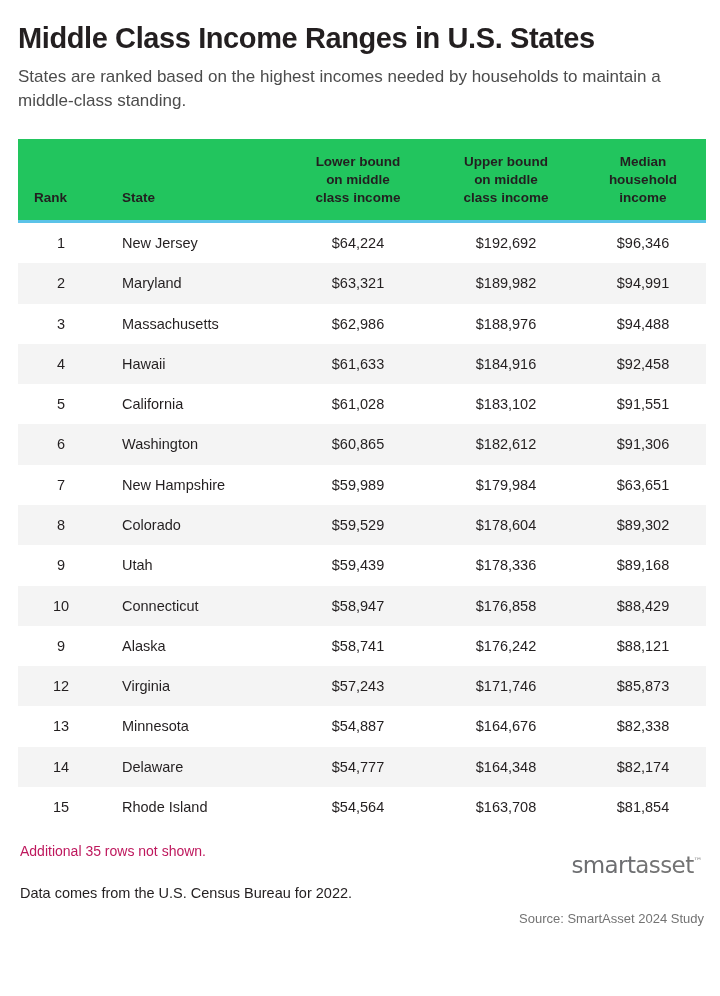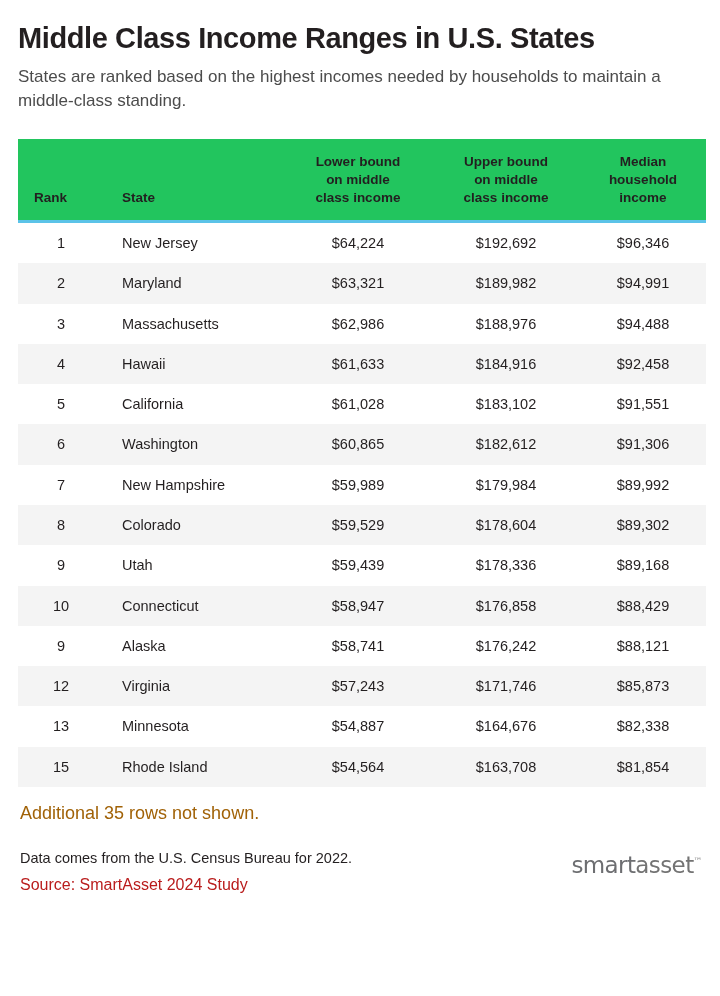--- a/index.html
+++ b/index.html
@@ -94,36 +94,37 @@
   }
   td.num {
     text-align: center;
   }
   col.c-rank { width: 86px; }
   col.c-state { width: 180px; }
   col.c-n1 { width: 148px; }
   col.c-n2 { width: 148px; }
   col.c-n3 { width: 126px; }
   .note {
-    font-size: 18px;
-    color: #a16207;
+    font-size: 14px;
+    color: #be185d;
     margin: 16px 0 0 4px;
   }
   .footer {
     margin-top: 26px;
     margin-left: 4px;
   }
   .source-main {
     font-size: 14.5px;
     color: #231f20;
     margin-bottom: 10px;
   }
   .source-sub {
-    font-size: 16px;
-    color: #b91c1c;
+    font-size: 13px;
+    color: #737373;
+    text-align: right;
   }
   .logo {
     position: absolute;
     right: 18px;
     bottom: 14px;
     font-size: 23px;
     letter-spacing: -0.6px;
     color: #5a5a5a;
     font-family: "DejaVu Sans", sans-serif;
   }
@@ -228,21 +229,21 @@
         <td class="state">Washington</td>
         <td class="num">$60,865</td>
         <td class="num">$182,612</td>
         <td class="num">$91,306</td>
       </tr>
       <tr>
         <td class="rank">7</td>
         <td class="state">New Hampshire</td>
         <td class="num">$59,989</td>
         <td class="num">$179,984</td>
-        <td class="num">$89,992</td>
+        <td class="num">$63,651</td>
       </tr>
       <tr>
         <td class="rank">8</td>
         <td class="state">Colorado</td>
         <td class="num">$59,529</td>
         <td class="num">$178,604</td>
         <td class="num">$89,302</td>
       </tr>
       <tr>
         <td class="rank">9</td>
@@ -273,20 +274,27 @@
         <td class="num">$85,873</td>
       </tr>
       <tr>
         <td class="rank">13</td>
         <td class="state">Minnesota</td>
         <td class="num">$54,887</td>
         <td class="num">$164,676</td>
         <td class="num">$82,338</td>
       </tr>
       <tr>
+        <td class="rank">14</td>
+        <td class="state">Delaware</td>
+        <td class="num">$54,777</td>
+        <td class="num">$164,348</td>
+        <td class="num">$82,174</td>
+      </tr>
+      <tr>
         <td class="rank">15</td>
         <td class="state">Rhode Island</td>
         <td class="num">$54,564</td>
         <td class="num">$163,708</td>
         <td class="num">$81,854</td>
       </tr>
     </tbody>
   </table>
 
   <div class="note">Additional 35 rows not shown.</div>

